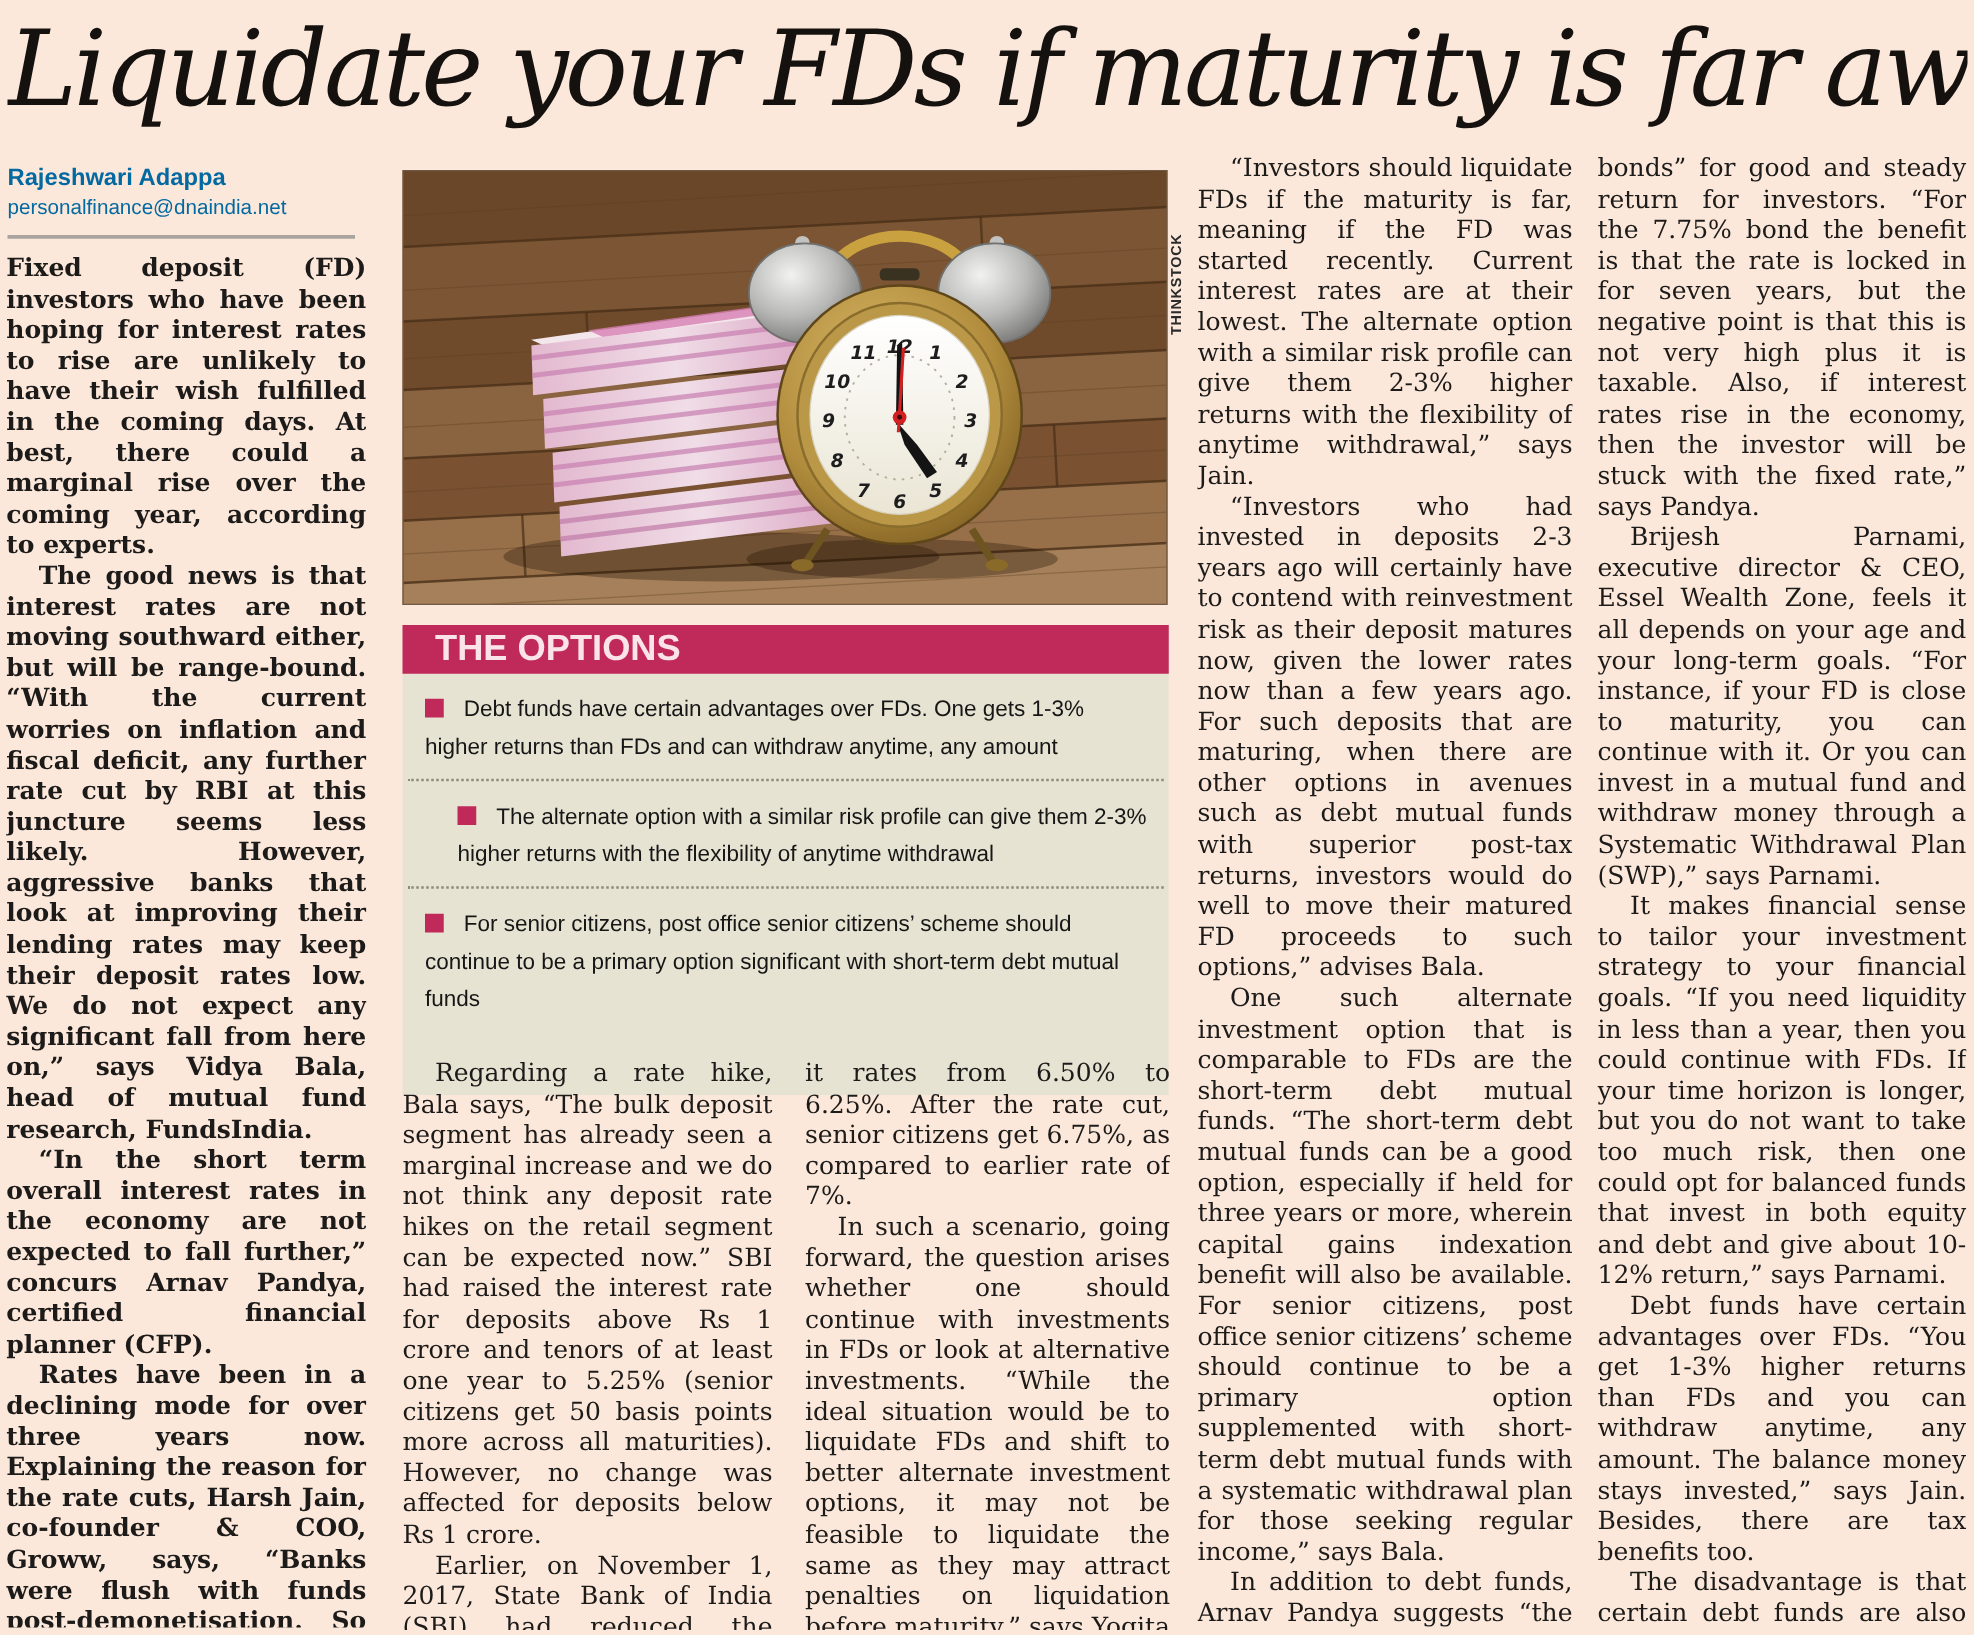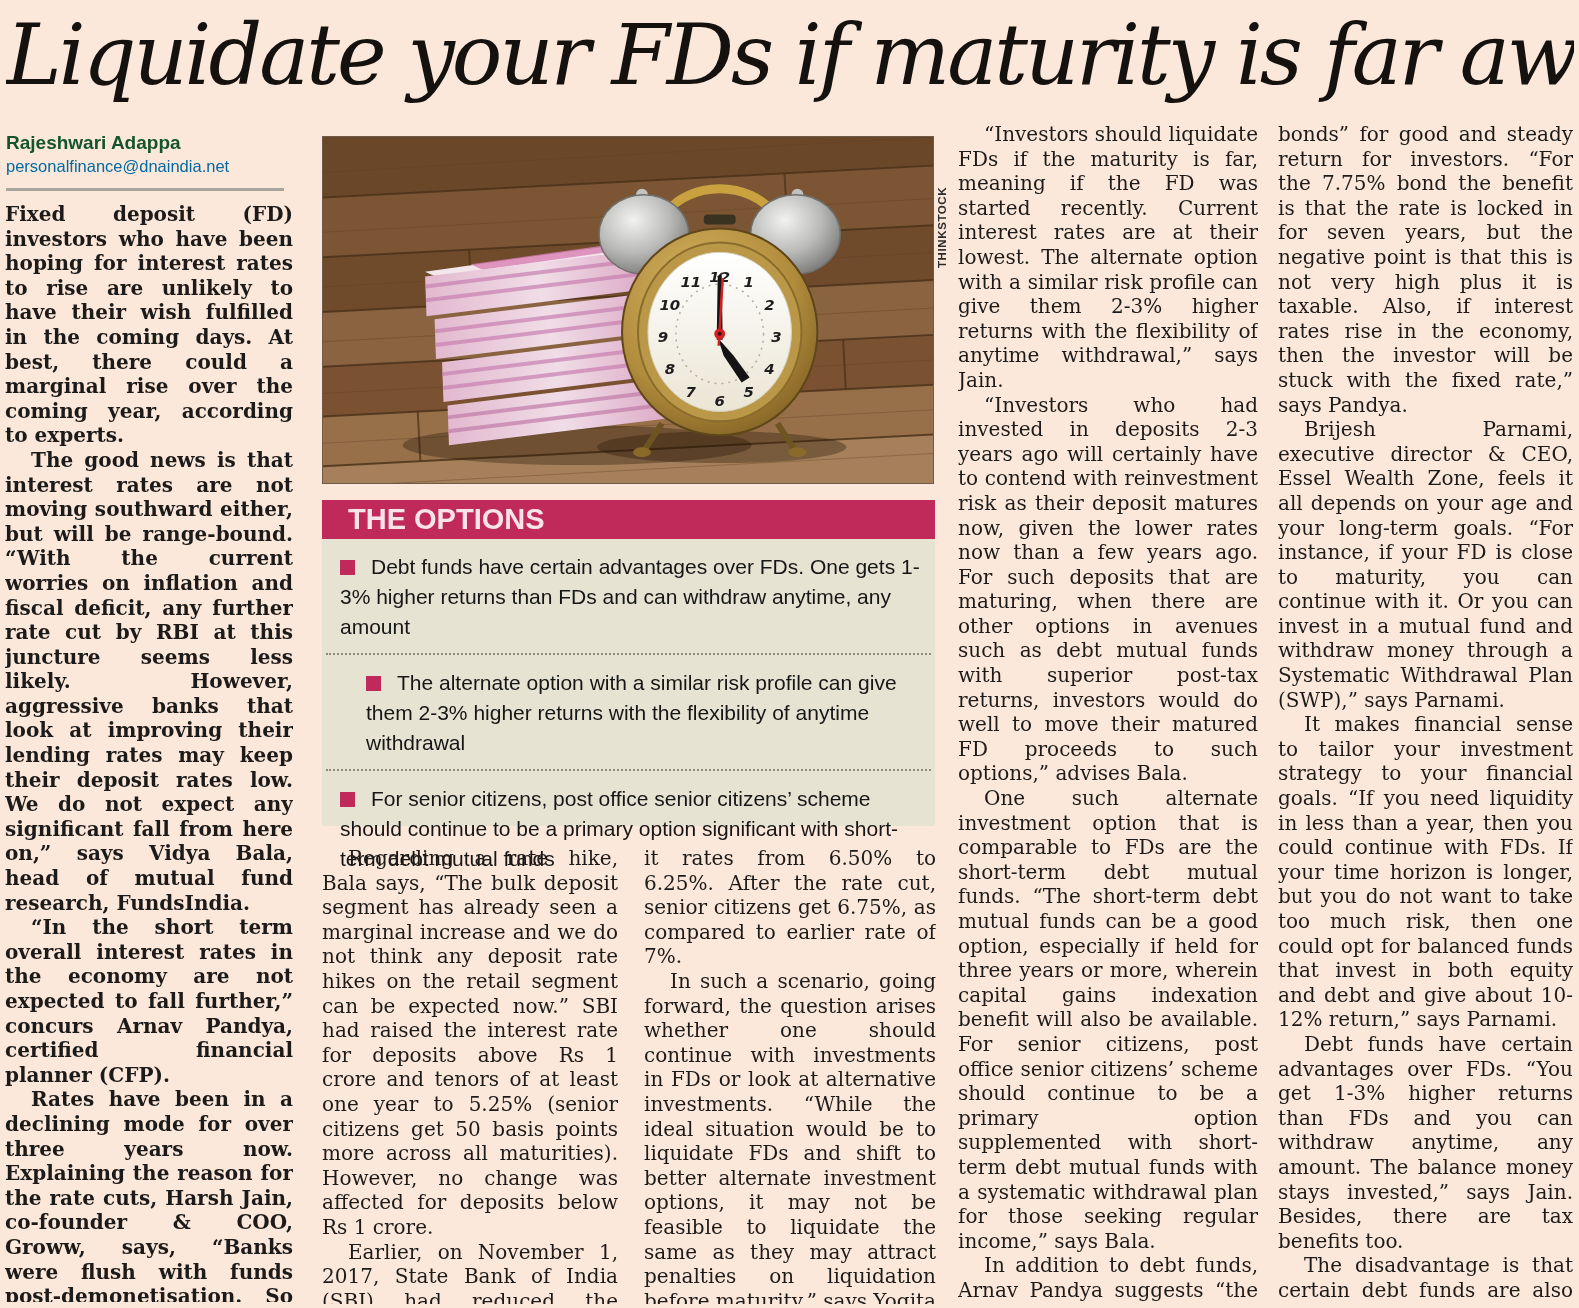--- a/index.html
+++ b/index.html
@@ -5,21 +5,21 @@
   html,body{margin:0;padding:0;}
   body{width:1579px;height:1308px;overflow:hidden;background:#fbe8db;}
   .page{position:relative;width:1579px;height:1308px;background:#fbe8db;overflow:hidden;
         font-family:"DejaVu Serif", serif;color:#1d1b19;}
 
   .headline{position:absolute;left:6px;top:6px;width:1568px;white-space:nowrap;overflow:hidden;
             font-family:"DejaVu Serif", serif;font-style:italic;font-weight:500;
             font-size:84px;letter-spacing:-3px;color:#14110e;}
 
   .byline-name{position:absolute;left:6px;top:132px;font-family:"Liberation Sans",sans-serif;
-               font-weight:bold;font-size:19px;color:#14532d;}
+               font-weight:bold;font-size:19px;color:#0369a1;}
   .byline-email{position:absolute;left:6px;top:157px;font-family:"Liberation Sans",sans-serif;
                 font-size:16.5px;color:#0369a1;}
   .byline-rule{position:absolute;left:6px;top:188px;width:278px;height:3px;background:#a9a49e;}
 
   .col{position:absolute;text-align:justify;font-size:20px;line-height:24.6px;overflow:hidden;}
   .col p{margin:0;}
   .col p.indent{text-indent:26px;}
   #col1{left:5px;  top:202px;width:288px;height:1100px;font-weight:bold;}
   #col2{left:322px;top:846px;width:296px;height:458px;}
   #col3{left:644px;top:846px;width:292px;height:458px;}
@@ -27,25 +27,25 @@
   #col5{left:1278px;top:122px;width:295px;height:1184px;}
 
   .photo{position:absolute;left:322px;top:136px;width:612px;height:348px;
          border:1px solid #6e5a46;box-sizing:border-box;background:#7a5433;}
   .photo svg{display:block;width:100%;height:100%;}
 
   .credit{position:absolute;left:936px;top:138px;height:130px;
           font-family:"Liberation Sans",sans-serif;font-weight:bold;font-size:11.5px;
           letter-spacing:0.6px;color:#2a2a2a;writing-mode:vertical-rl;transform:rotate(180deg);}
 
-  .options{position:absolute;left:322px;top:500px;width:613px;height:326px;background:#e7e3d3;
+  .options{position:absolute;left:322px;top:500px;width:613px;height:376px;background:#e7e3d3;
            font-family:"Liberation Sans",sans-serif;box-sizing:border-box;}
   .options-header{height:39px;background:#c02a5a;color:#fbe3ea;display:flex;align-items:center;
                   padding-left:26px;font-size:29px;font-weight:bold;letter-spacing:0;}
-  .option-item{position:relative;padding:13px 14px 11px 18px;font-size:21px;line-height:30px;color:#161616;}
+  .option-item{position:relative;padding:13px 14px 11px 18px;font-size:18px;line-height:30px;color:#161616;}
   .option-item.bold{font-weight:normal;padding-left:44px;}
   .bullet{display:inline-block;width:15px;height:15px;background:#c02a5a;margin-right:16px;
           vertical-align:baseline;position:relative;top:1px;}
   .opt-divider{border:none;border-top:2px dotted #8f8b7b;margin:0 4px;}
 </style>
 </head>
 <body>
 
 <div class="page">
 

